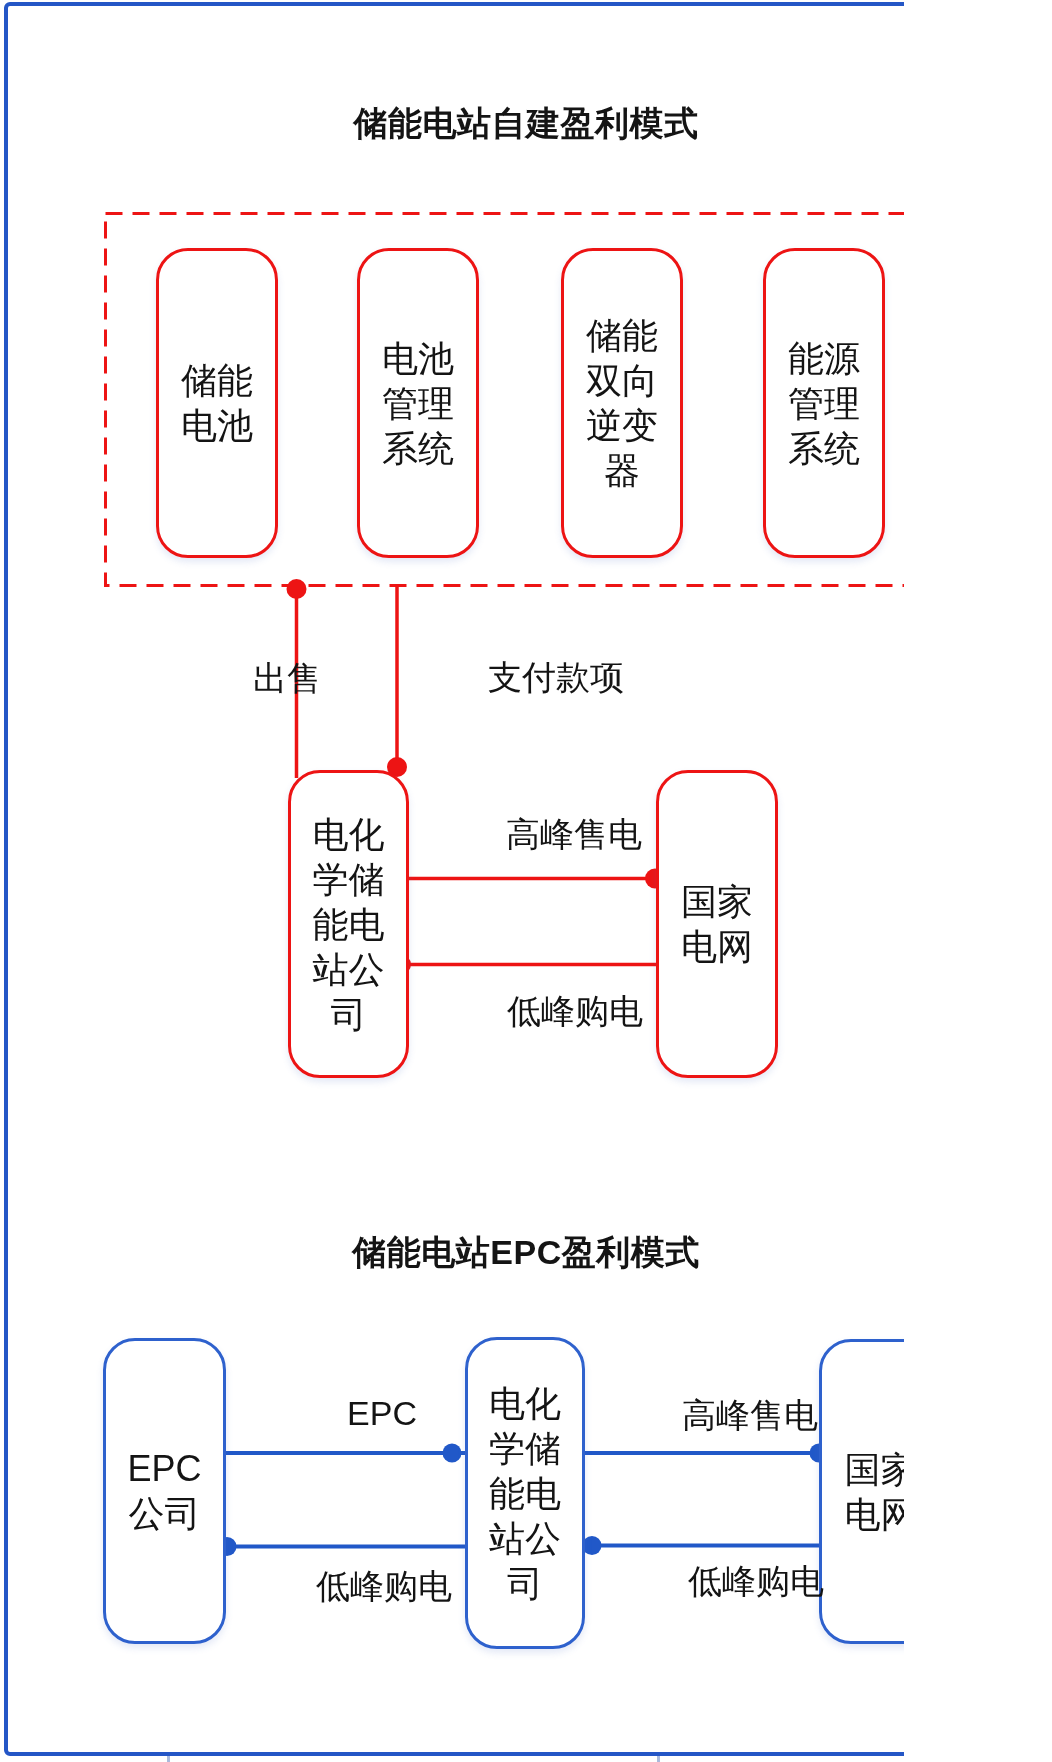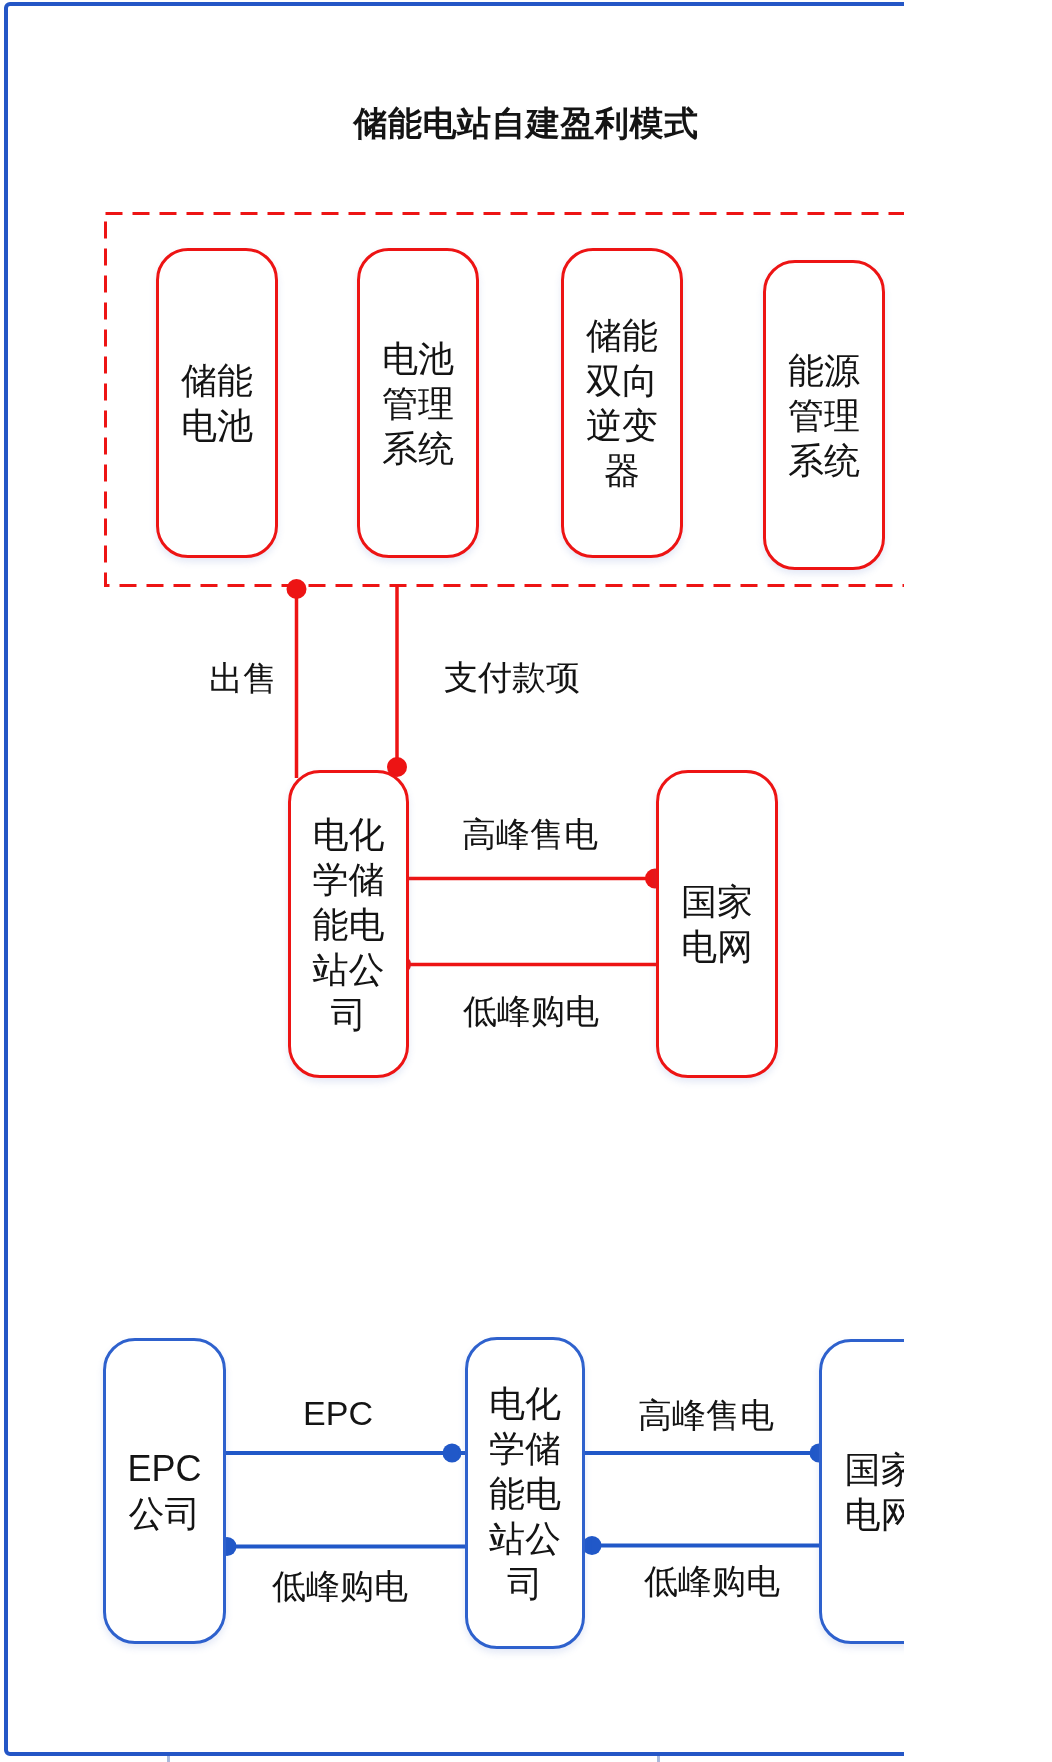--- a/index.html
+++ b/index.html
@@ -37,20 +37,21 @@
   .node-label{
     white-space:pre-line;
     font-size:36px;line-height:45px;
     font-weight:500;color:#141414;
   }
   .edge-label{
     position:absolute;
     transform:translate(-50%,-50%);
     font-size:34px;font-weight:500;color:#141414;
     white-space:nowrap;
+    margin-left:44px;
   }
   .tick{
     position:absolute;width:3px;height:6px;
     background:#a9badd;
   }
 </style>
 </head>
 <body>
 
 <div class="canvas">
@@ -89,21 +90,21 @@
     <div class="node-label">电池
 管理
 系统</div>
   </div>
   <div class="node red" style="left:561px;top:248px;width:116px;height:304px;">
     <div class="node-label">储能
 双向
 逆变
 器</div>
   </div>
-  <div class="node red" style="left:763px;top:248px;width:116px;height:304px;margin-top:12px;">
+  <div class="node red" style="left:763px;top:248px;width:116px;height:304px;">
     <div class="node-label">能源
 管理
 系统</div>
   </div>
 
   <div class="edge-label" style="left:243px;top:679px;">出售</div>
   <div class="edge-label" style="left:512px;top:678px;">支付款项</div>
 
   <div class="node red" style="left:288px;top:770px;width:115px;height:302px;">
     <div class="node-label">电化
@@ -113,20 +114,21 @@
 司</div>
   </div>
   <div class="node red" style="left:656px;top:770px;width:116px;height:302px;">
     <div class="node-label">国家
 电网</div>
   </div>
 
   <div class="edge-label" style="left:530px;top:835px;">高峰售电</div>
   <div class="edge-label" style="left:531px;top:1012px;">低峰购电</div>
 
+  <div class="title" style="top:1230px;">储能电站EPC盈利模式</div>
 
   <div class="node blue" style="left:103px;top:1338px;width:117px;height:300px;">
     <div class="node-label">EPC
 公司</div>
   </div>
   <div class="node blue" style="left:465px;top:1337px;width:114px;height:306px;">
     <div class="node-label">电化
 学储
 能电
 站公

